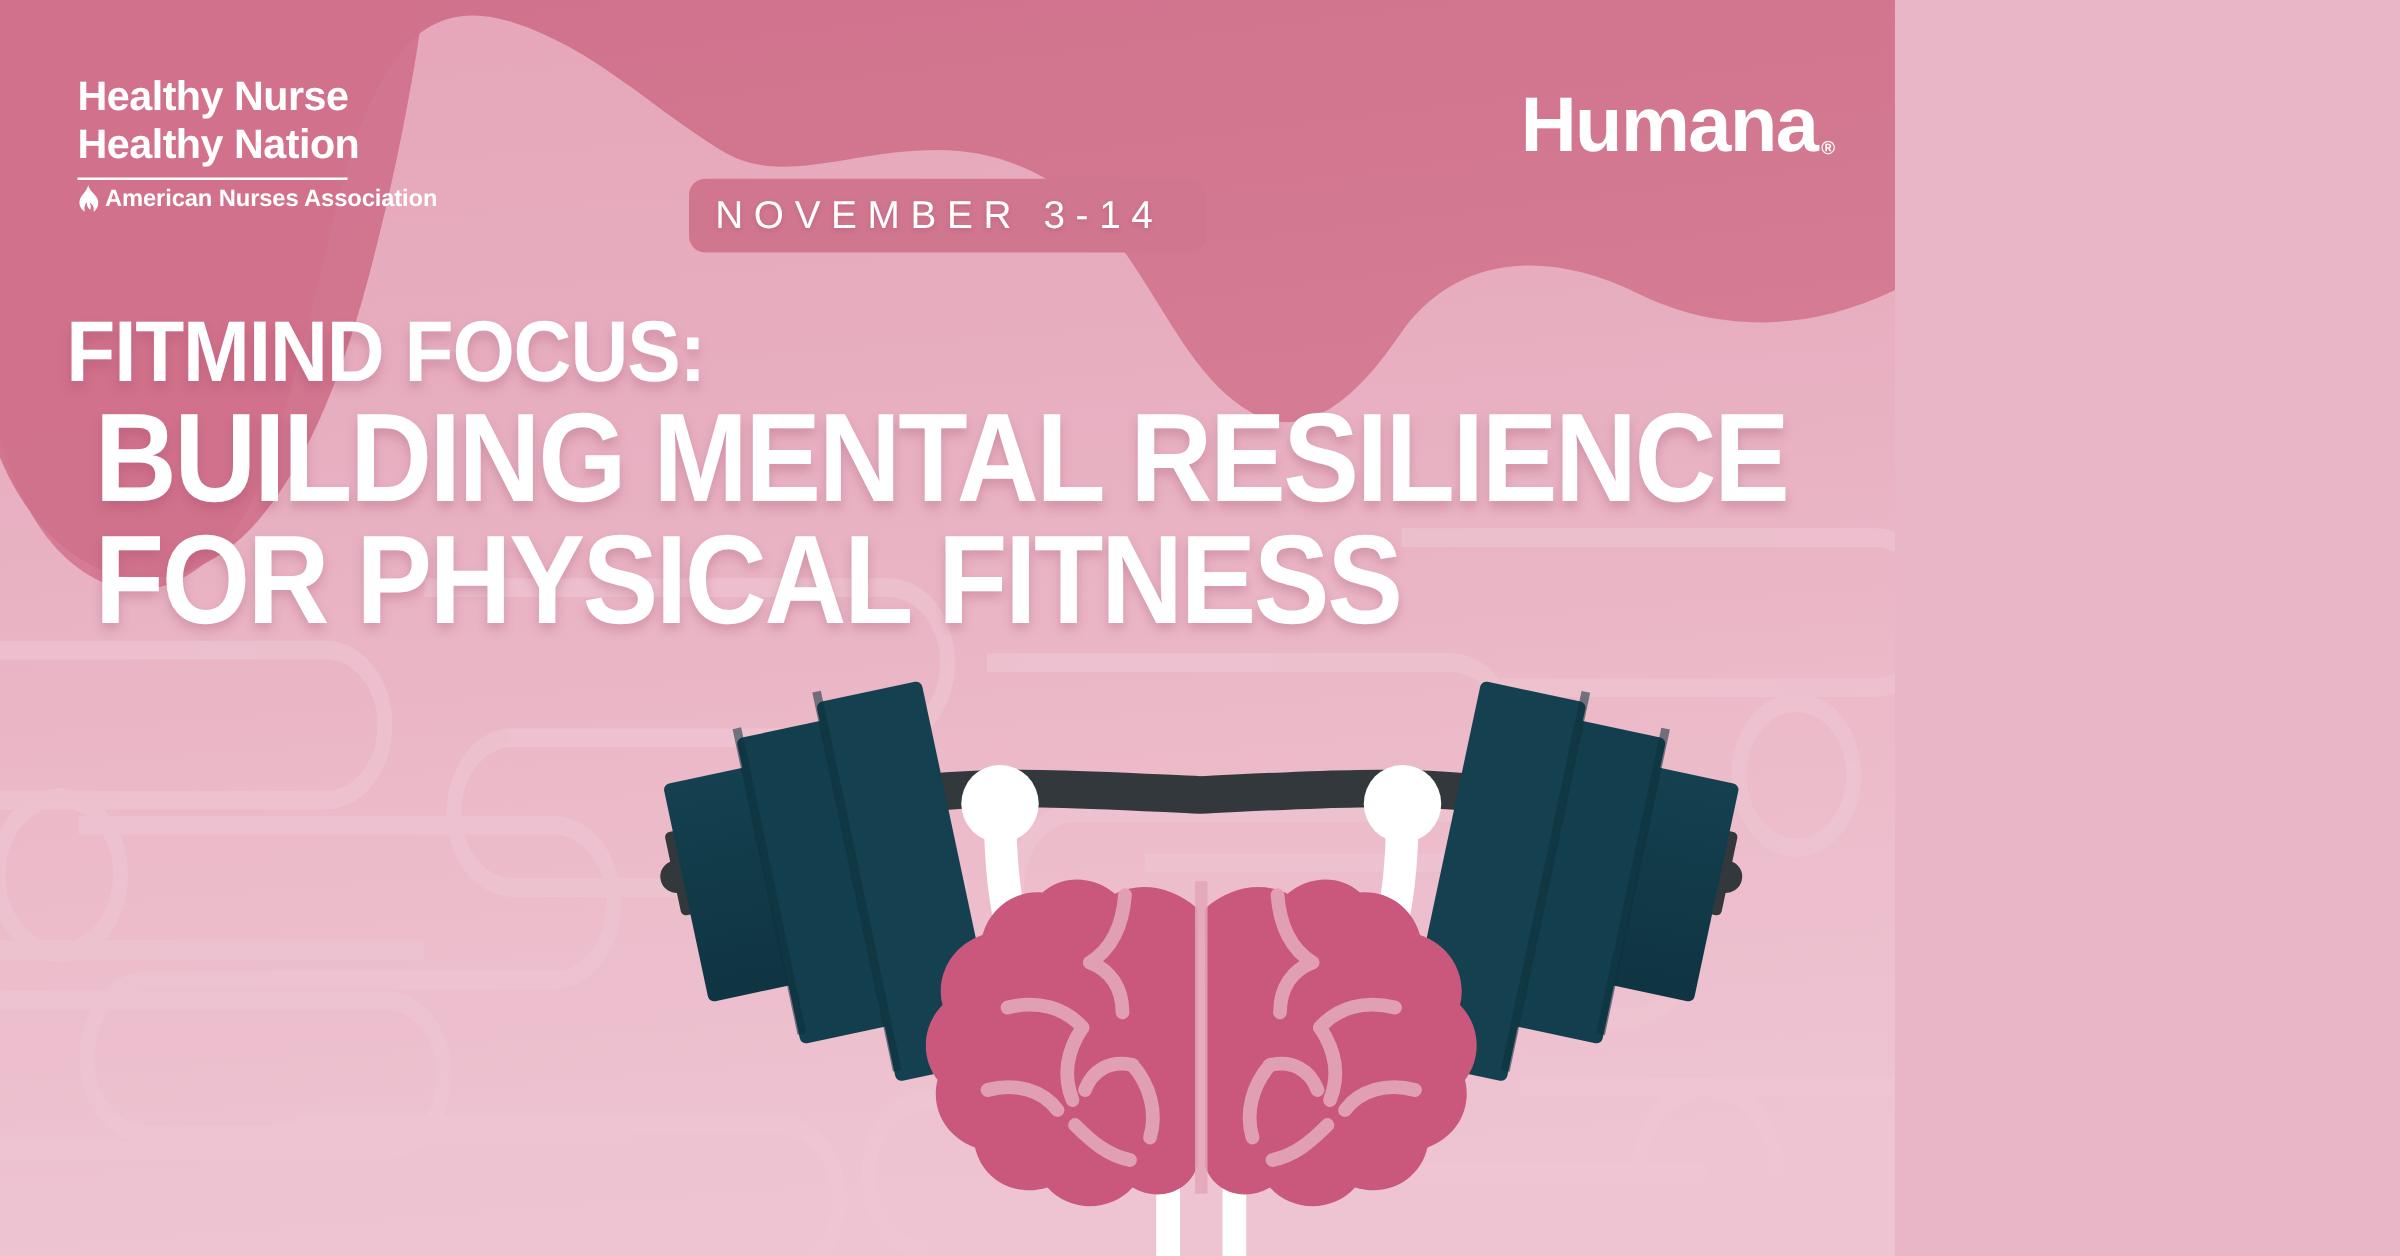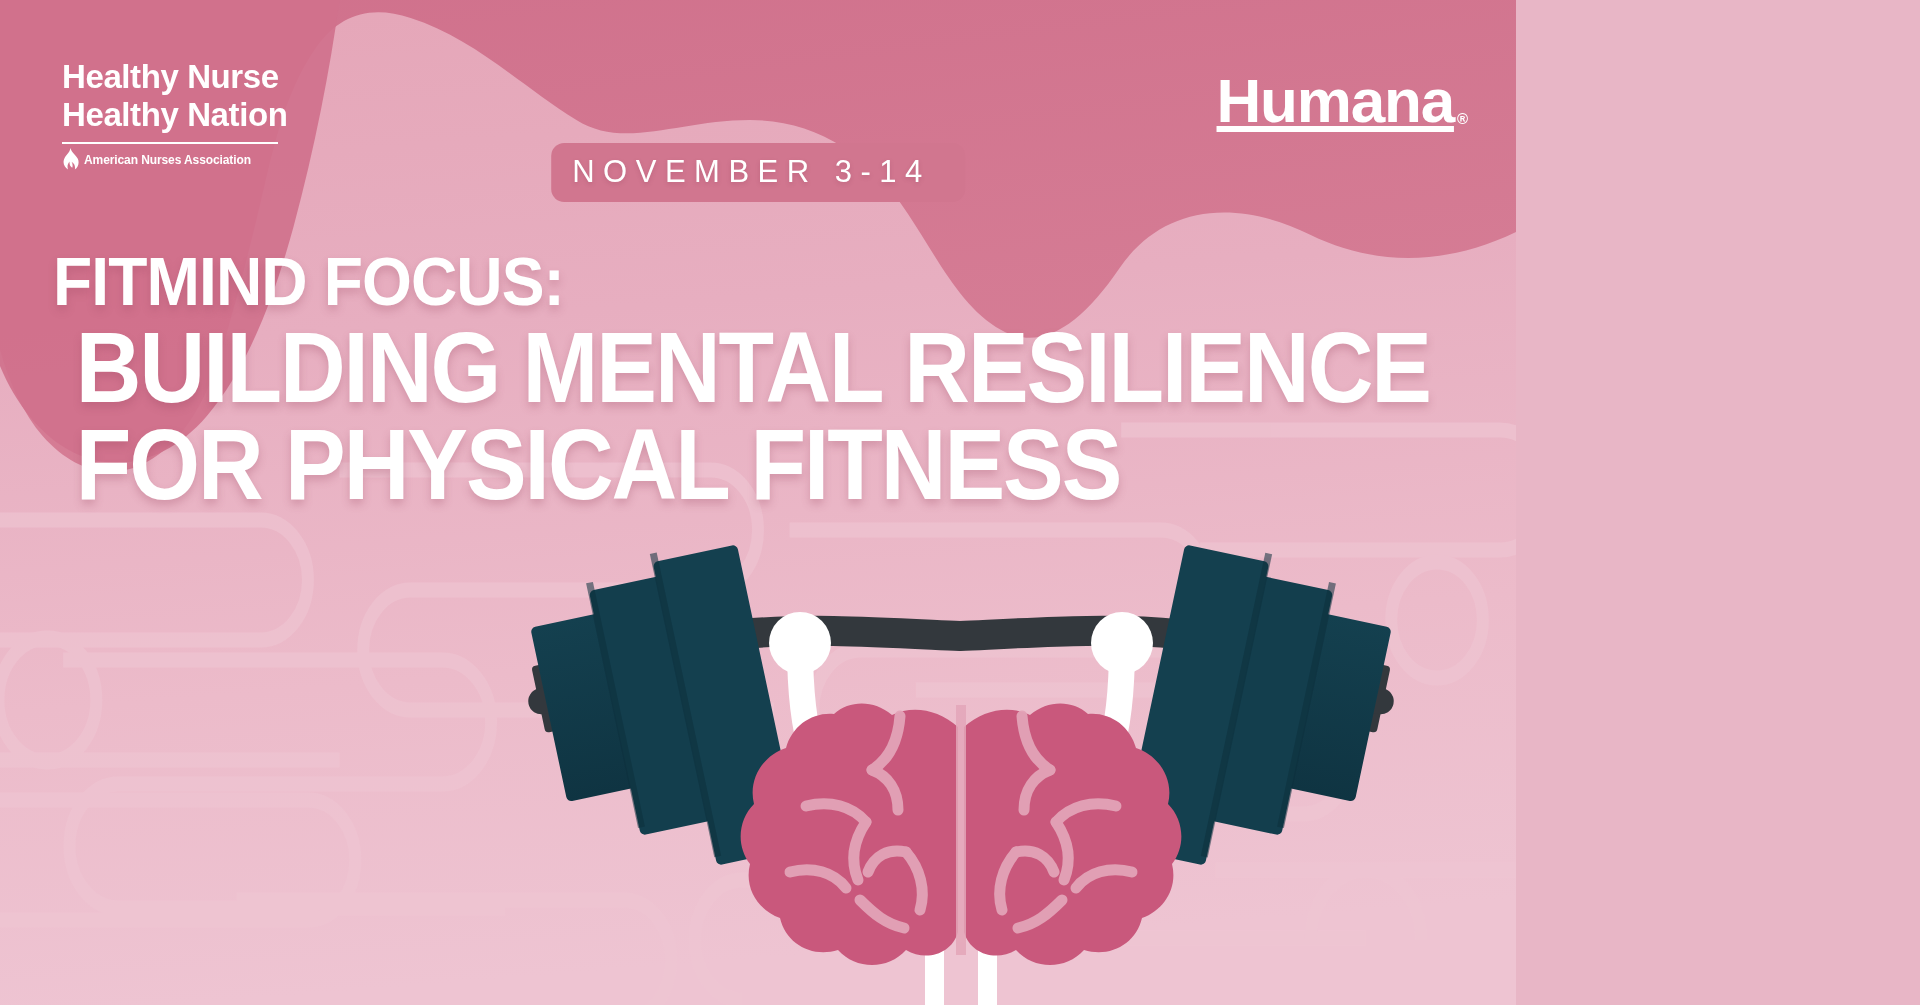--- a/index.html
+++ b/index.html
@@ -42,41 +42,40 @@
     margin:7px 0 0 0;
     width:216px;
   }
   .hnhn-ana {
     display:flex;
     align-items:center;
     gap:5px;
     margin-top:4px;
   }
   .hnhn-ana-txt {
-    font-size:12px;
+    font-size:19px;
     font-weight:bold;
     letter-spacing:-0.1px;
     white-space:nowrap;
   }
 
   
   .humana-logo {
     position:absolute;
     right:48px; top:70px;
     display:flex;
     align-items:flex-end;
     color:#ffffff;
     z-index:20;
   }
   .humana-word {
     font-size:62px;
     font-weight:bold;
     letter-spacing:-1.2px;
     line-height:1;
-    text-decoration:underline;
   }
   .humana-reg {
     font-size:15px;
     line-height:1;
     margin:0 0 6px 3px;
     font-weight:bold;
   }
 
   
   .date-badge {

